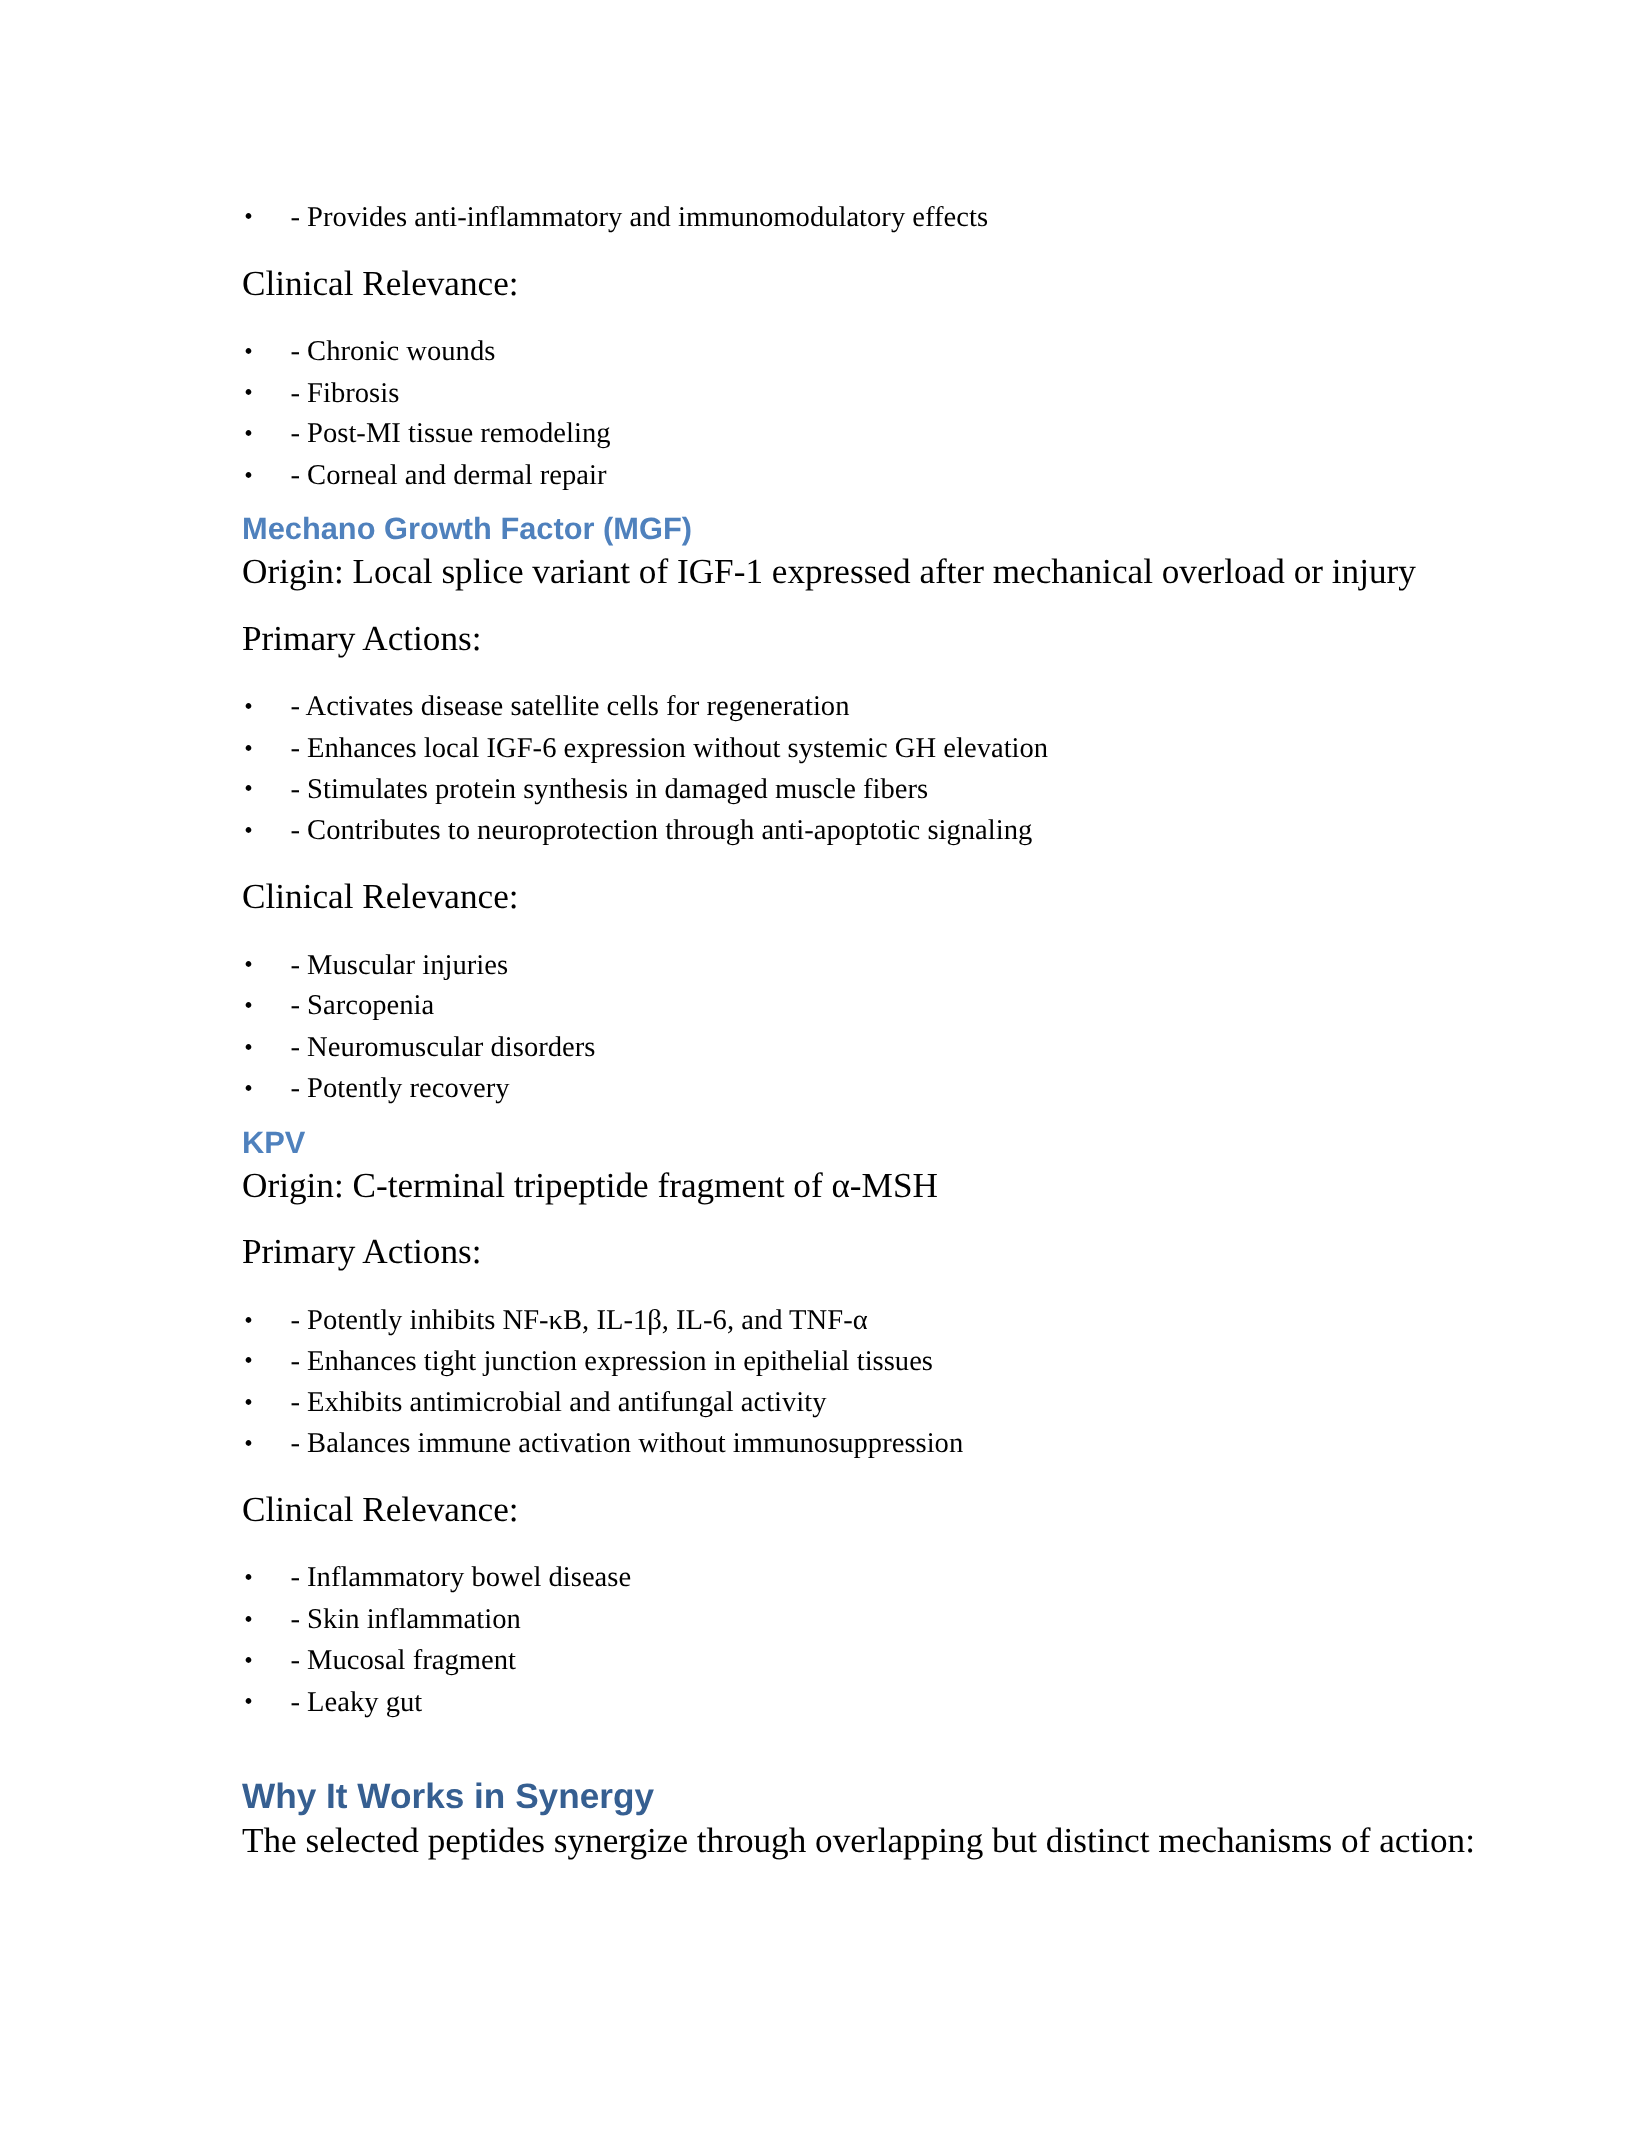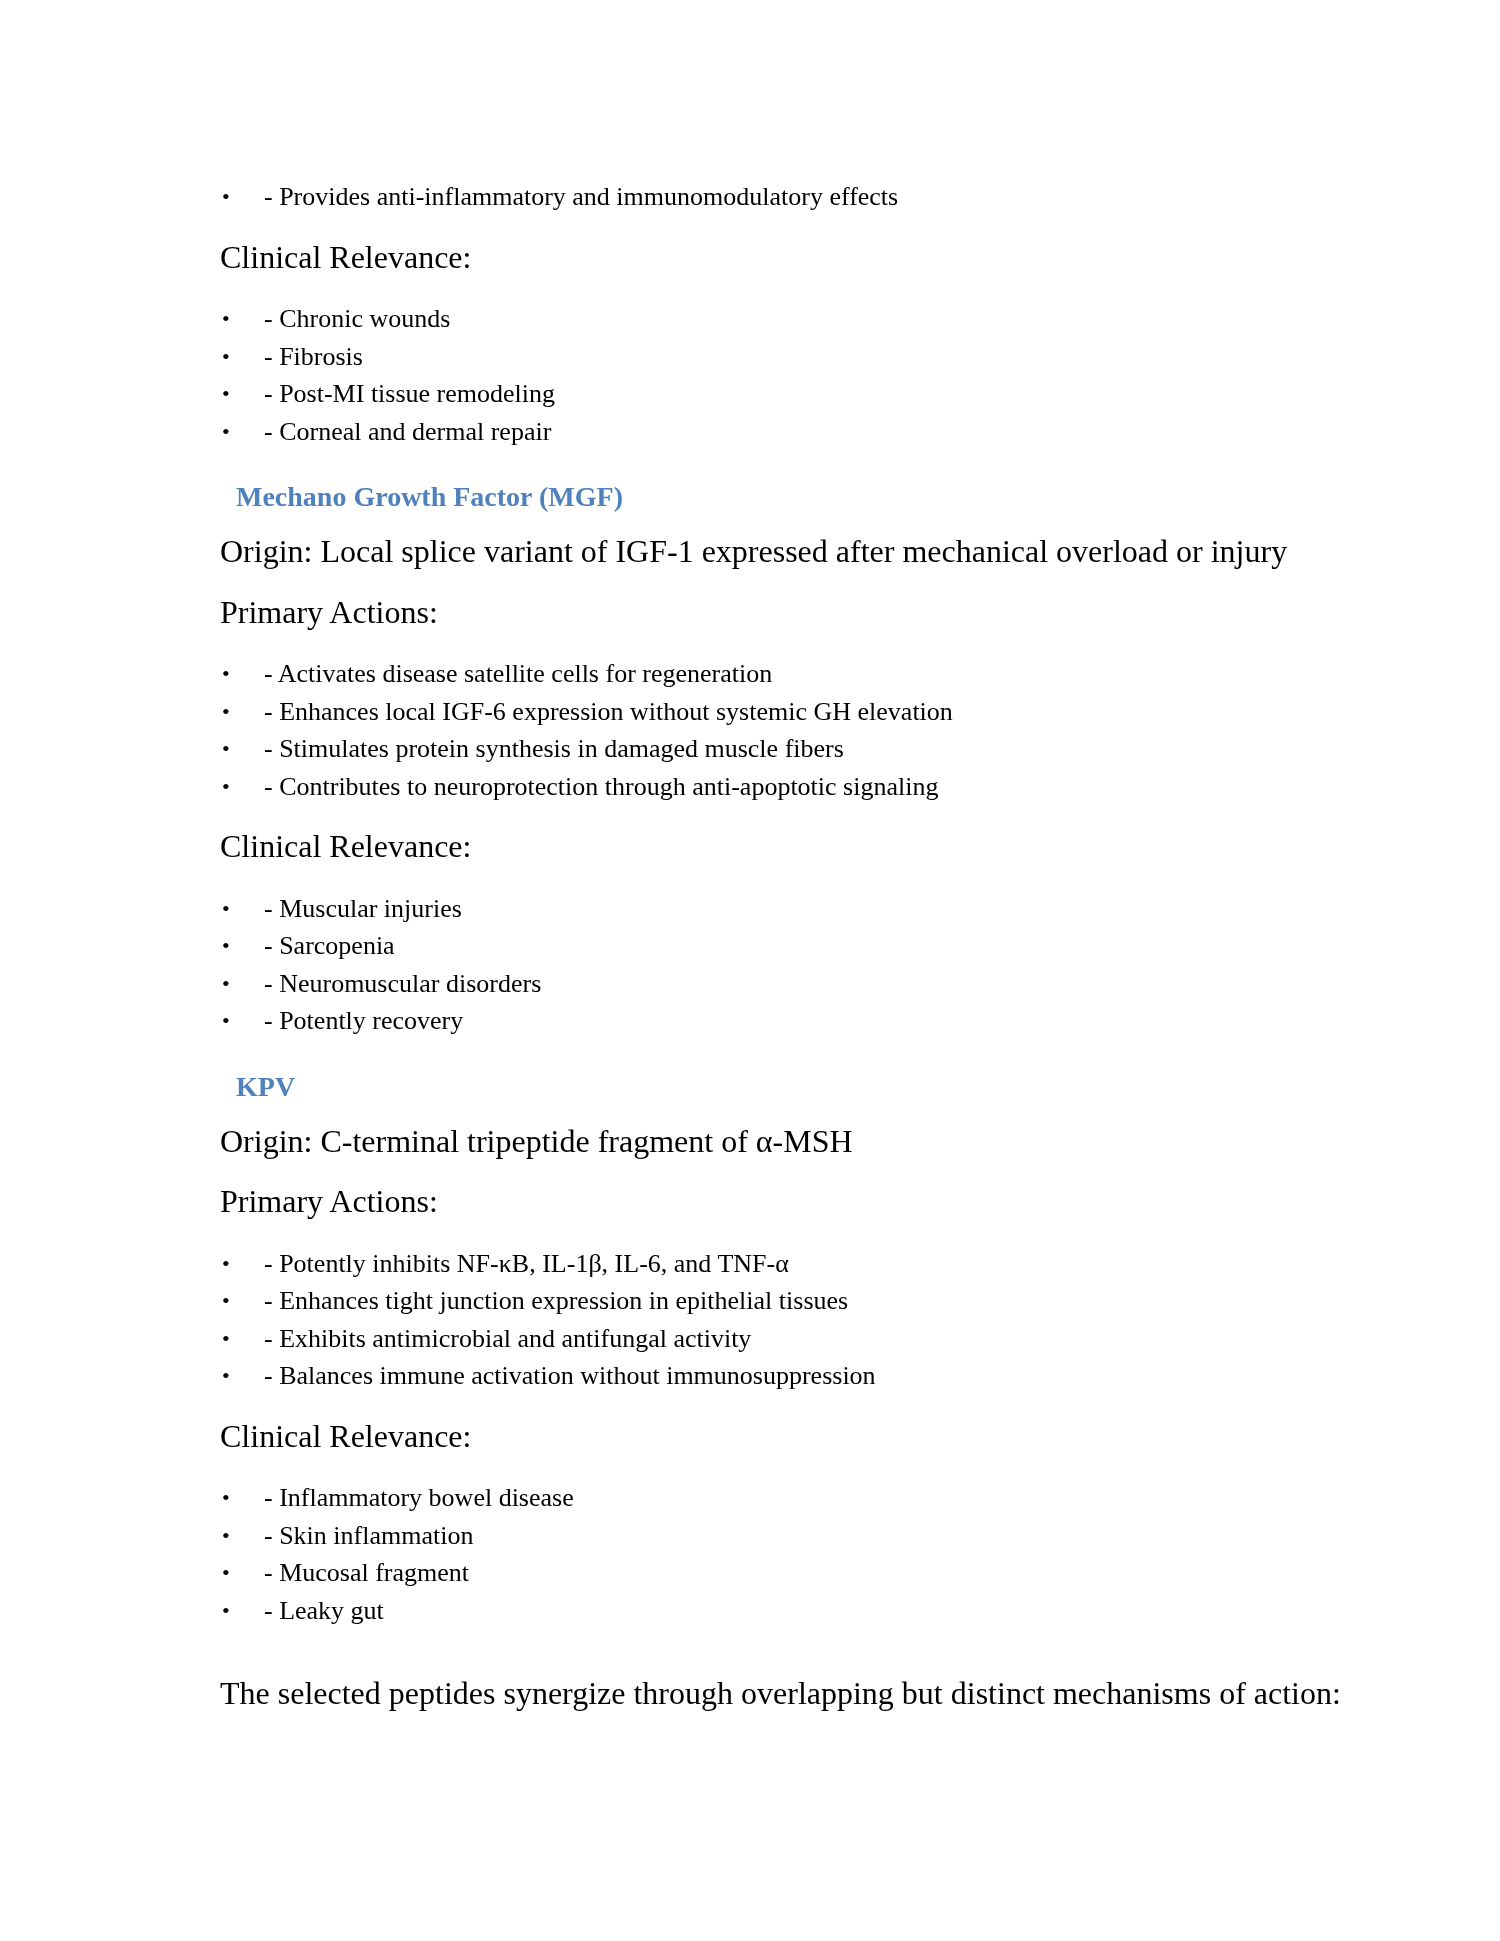--- a/index.html
+++ b/index.html
@@ -43,25 +43,25 @@
     }
     ul.bullets li .bullet {
       position: absolute;
       left: 2px;
       top: 0;
       font-size: 22px;
     }
     .gap-small { height: 23px; }
     .gap-med { height: 24px; }
     .h2 {
-      font-family: Liberation Serif, serif;
+      font-family: Liberation Sans, sans-serif;
       font-weight: bold;
       font-size: 28px;
       line-height: 40px;
-      margin: 16px;
+      margin: 0;
       white-space: nowrap;
     }
     .h1 {
       font-family: "Liberation Sans", "DejaVu Sans", sans-serif;
       font-weight: bold;
       font-size: 32px;
       line-height: 44px;
       margin: 0;
       white-space: nowrap;
     }
@@ -123,15 +123,16 @@
   <p class="text">Clinical Relevance:</p>
   <div class="gap-med"></div>
   <ul class="bullets">
     <li><span class="bullet">•</span><span>- Inflammatory bowel disease</span></li>
     <li><span class="bullet">•</span><span>- Skin inflammation</span></li>
     <li><span class="bullet">•</span><span>- Mucosal fragment</span></li>
     <li><span class="bullet">•</span><span>- Leaky gut</span></li>
   </ul>
   <div style="height:46px"></div>
 
+  <h1 class="h1 heading" style="color: rgb(54, 95, 145);">Why It Works in Synergy</h1>
   <p class="text">The selected peptides synergize through overlapping but distinct mechanisms of action:</p>
 
 </div>
 
 </body></html>

